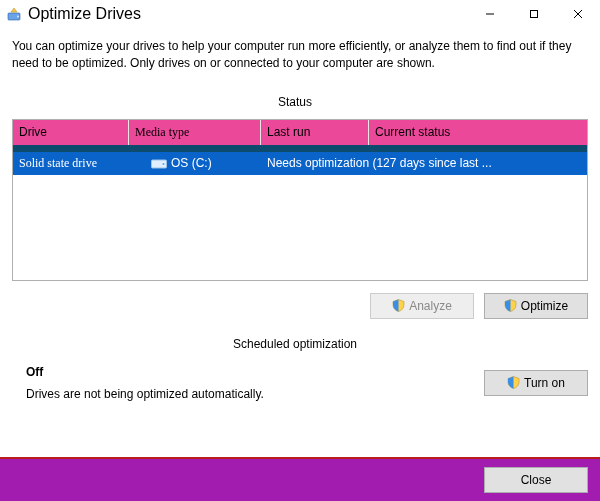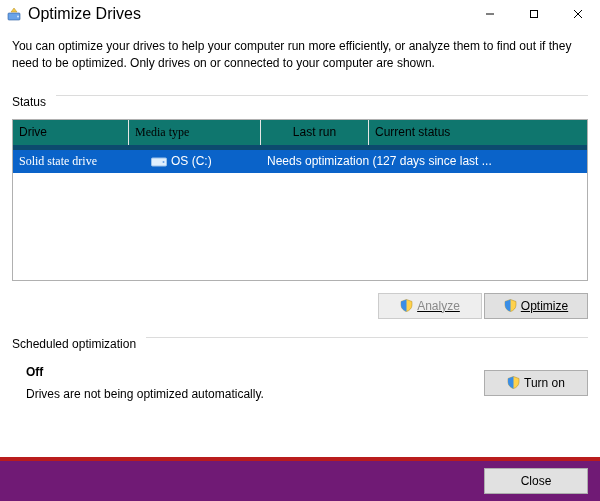--- a/index.html
+++ b/index.html
@@ -24,59 +24,58 @@
   .titlebar .spacer { flex: 1; }
   .win-btn {
     width: 44px; height: 28px;
     display: flex; align-items: center; justify-content: center;
     color: #222;
   }
   .win-btn svg { width: 10px; height: 10px; }
   .content { padding: 10px 12px 0 12px; }
   .intro { font-size: 12px; color: #000; line-height: 1.45; margin-bottom: 22px; }
   .section-header {
-    display: flex; margin-bottom: 10px;
+    display: flex; align-items: center; margin-bottom: 10px; flex-direction: column;
   }
   .section-header .lbl { font-size: 12px; margin-right: 10px; white-space: nowrap; }
   .section-header .rule { flex: 1; height: 1px; background: #dcdcdc; }
   .drive-table {
     border: 1px solid #b0b0b0;
     height: 162px;
     overflow: hidden;
     background: #fff;
   }
   .dt-head, .dt-row { display: flex; }
   .dt-head {
-    background: #0f766e;
-    border-bottom: 5px solid #0c4a6e;
+    background: #ec4899;
+    border-bottom: 7px solid #0c4a6e;
     font-size: 12px;
   }
   .dt-head .col {
     padding: 5px 6px;
     border-right: 1px solid #e5e5e5;
     color: #000;
   }
   .dt-head .col:last-child { border-right: none; }
   .col-drive  { width: 116px; }
   .col-media  { width: 132px; font-family: Liberation Serif, serif; }
-  .col-last   { width: 108px; text-align: center; }
+  .col-last   { width: 108px; }
   .col-status { flex: 1; min-width: 0; }
   .dt-row {
     background: #0a63c9;
     color: #fff;
     font-size: 12px;
     align-items: center;
   }
   .dt-row .col { padding: 4px 6px; white-space: nowrap; overflow: hidden; text-overflow: ellipsis; }
   .drive-cell { display: flex; align-items: center; gap: 4px; }
   .drive-icon { width: 16px; height: 12px; }
   .action-row {
-    display: flex; justify-content: flex-end; gap: 2px;
+    display: flex; justify-content: flex-end; gap: 10px;
     margin: 12px 0 18px 0;
-    text-decoration: underline;
   }
   .btn {
     height: 26px; min-width: 104px;
     display: inline-flex; align-items: center; justify-content: center;
     gap: 4px;
     background: #e1e1e1;
     border: 1px solid #adadad;
     font-size: 12px;
     padding: 0 10px;
     color: #000;
@@ -84,22 +83,22 @@
   .btn.disabled { color: #8a8a8a; background: #eeeeee; border-color: #cccccc; }
   .shield { width: 13px; height: 13px; display: inline-block; }
   .sched-block { padding: 4px 0 0 0; display: flex; align-items: center; }
   .sched-text { flex: 1; padding-left: 14px; }
   .sched-text .off { font-weight: 600; font-size: 12px; margin-bottom: 8px; }
   .sched-text .desc { font-size: 12px; }
   .sched-btn-wrap { width: 120px; display: flex; justify-content: flex-end; }
   .bottom-bar {
     position: absolute; left: 0; right: 0; bottom: 0;
     height: 44px;
-    background: #701a75;
-    border-top: 4px solid #b91c1c;
+    background: #a21caf;
+    border-top: 2px solid #b91c1c;
     display: flex; align-items: center; justify-content: flex-end;
     padding-right: 12px;
   }
 </style>
 </head>
 <body>
 
 <div class="titlebar">
   <span class="app-icon">
     <svg viewBox="0 0 16 16">

